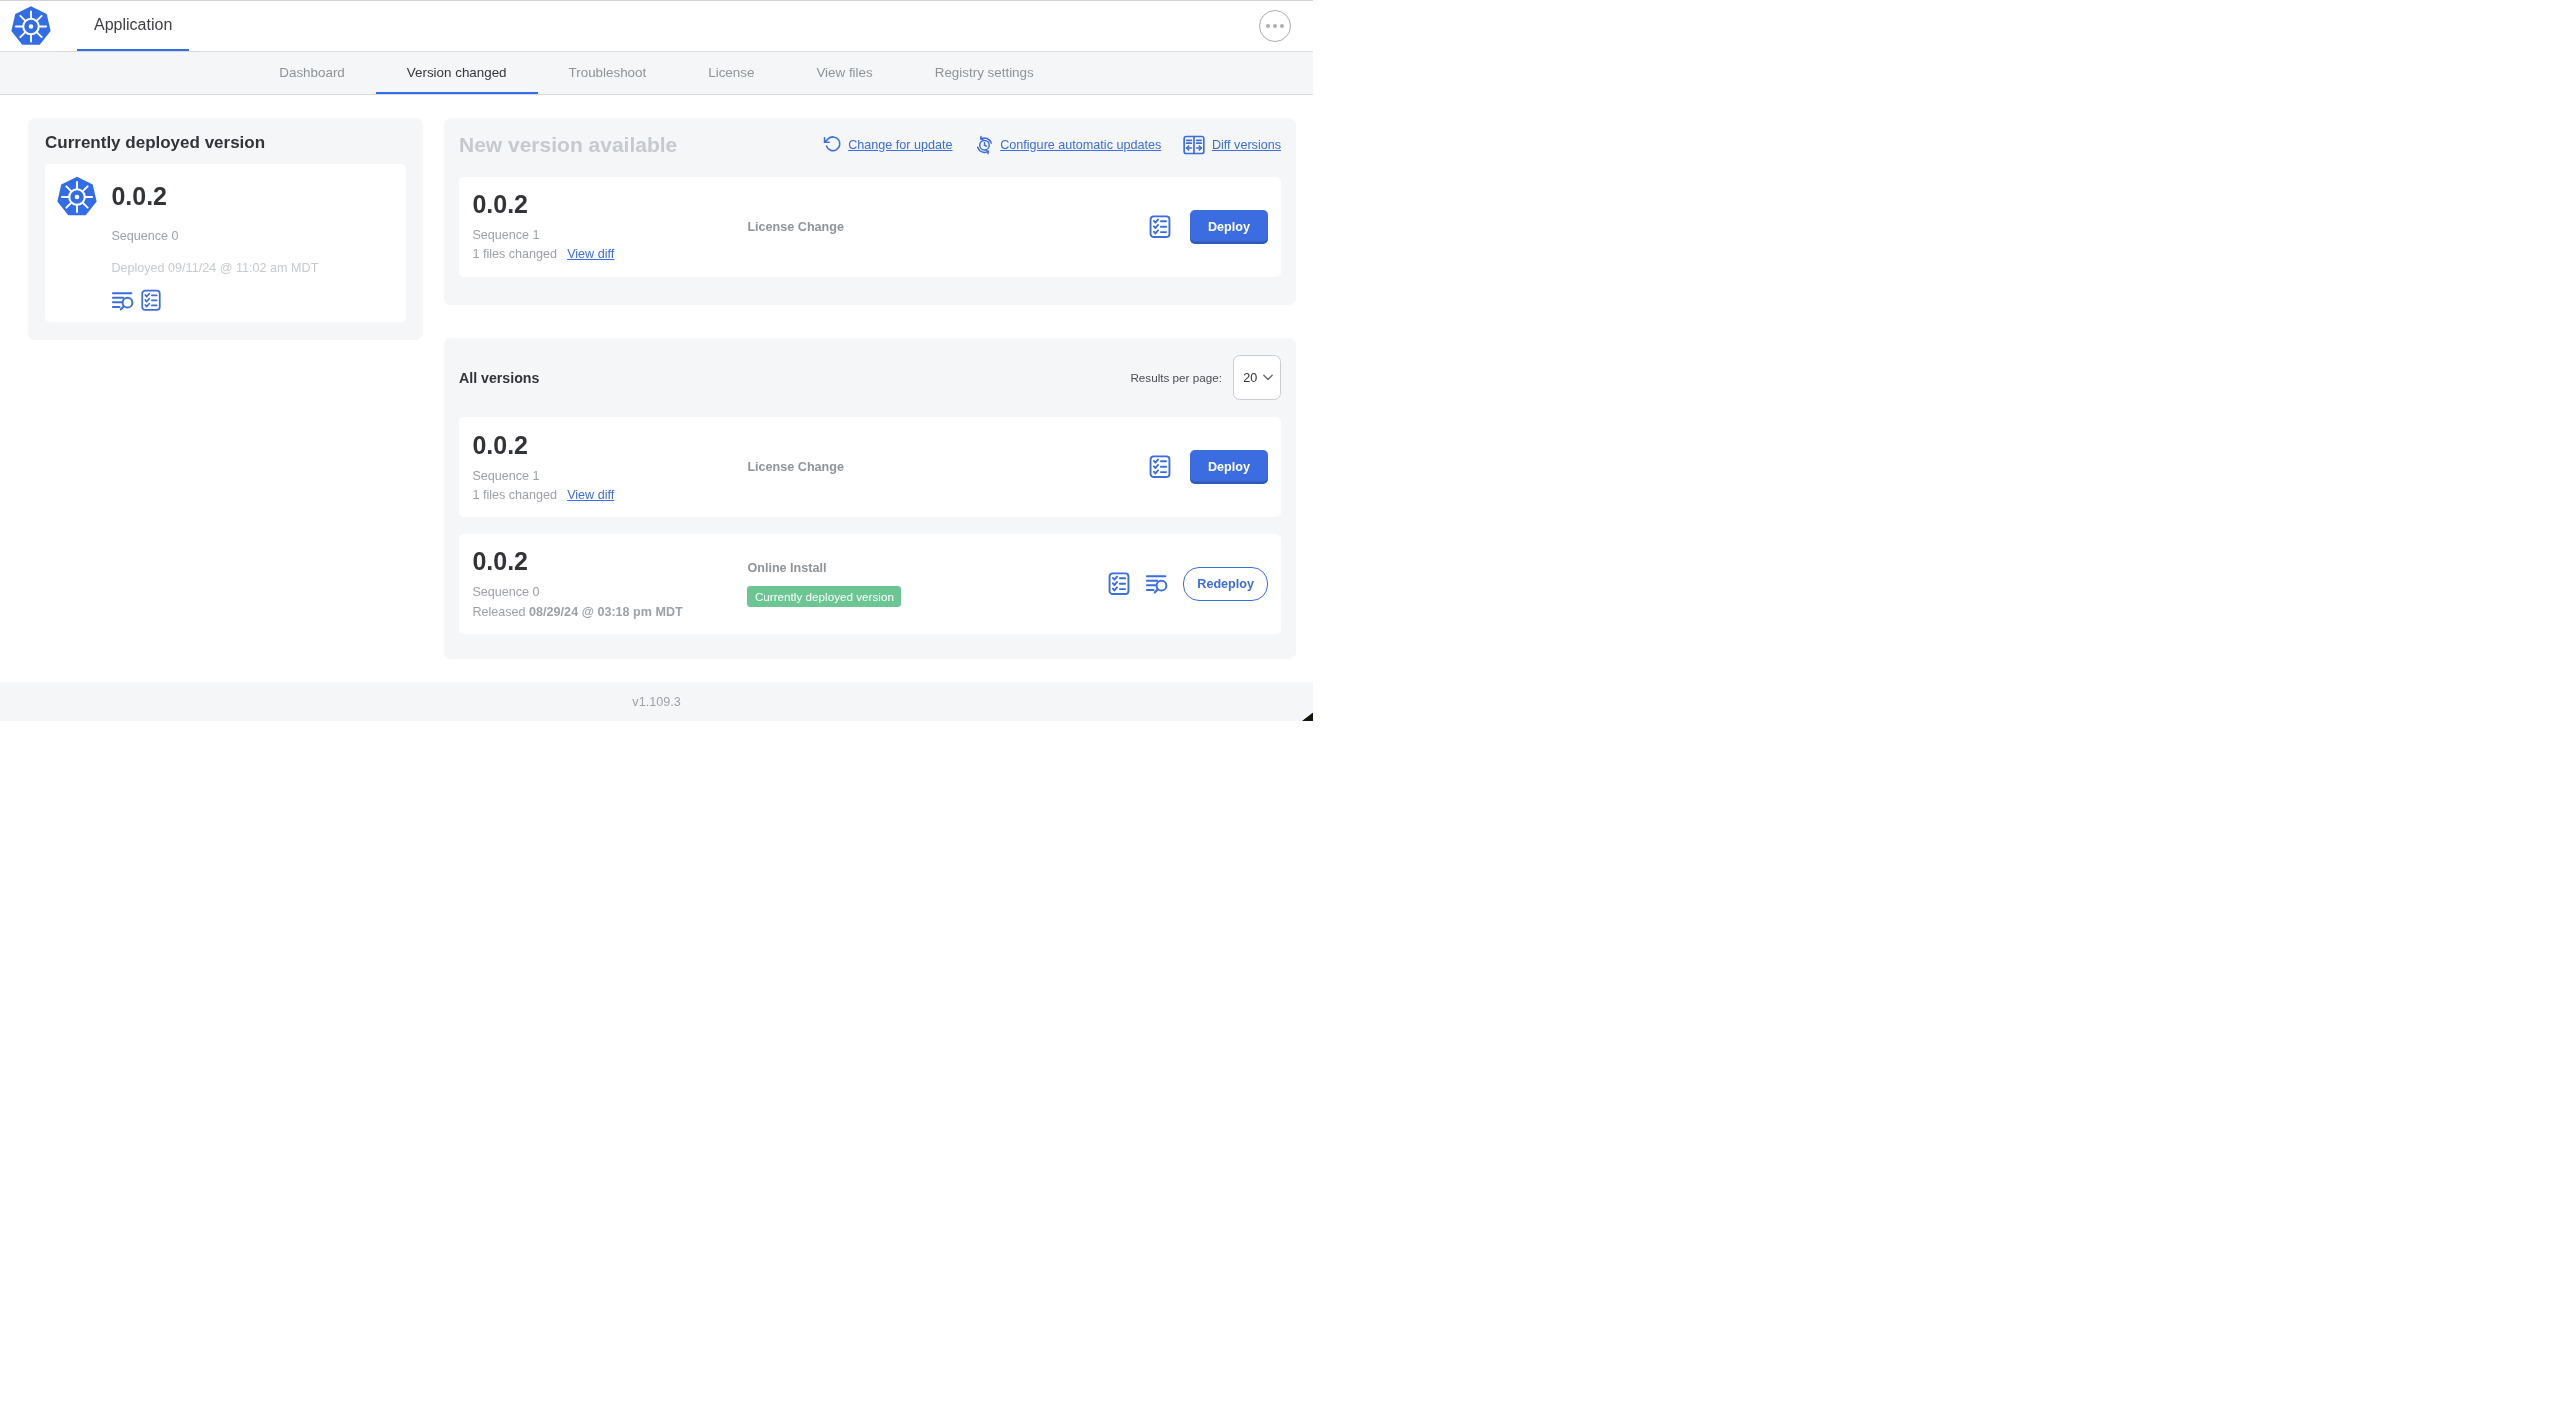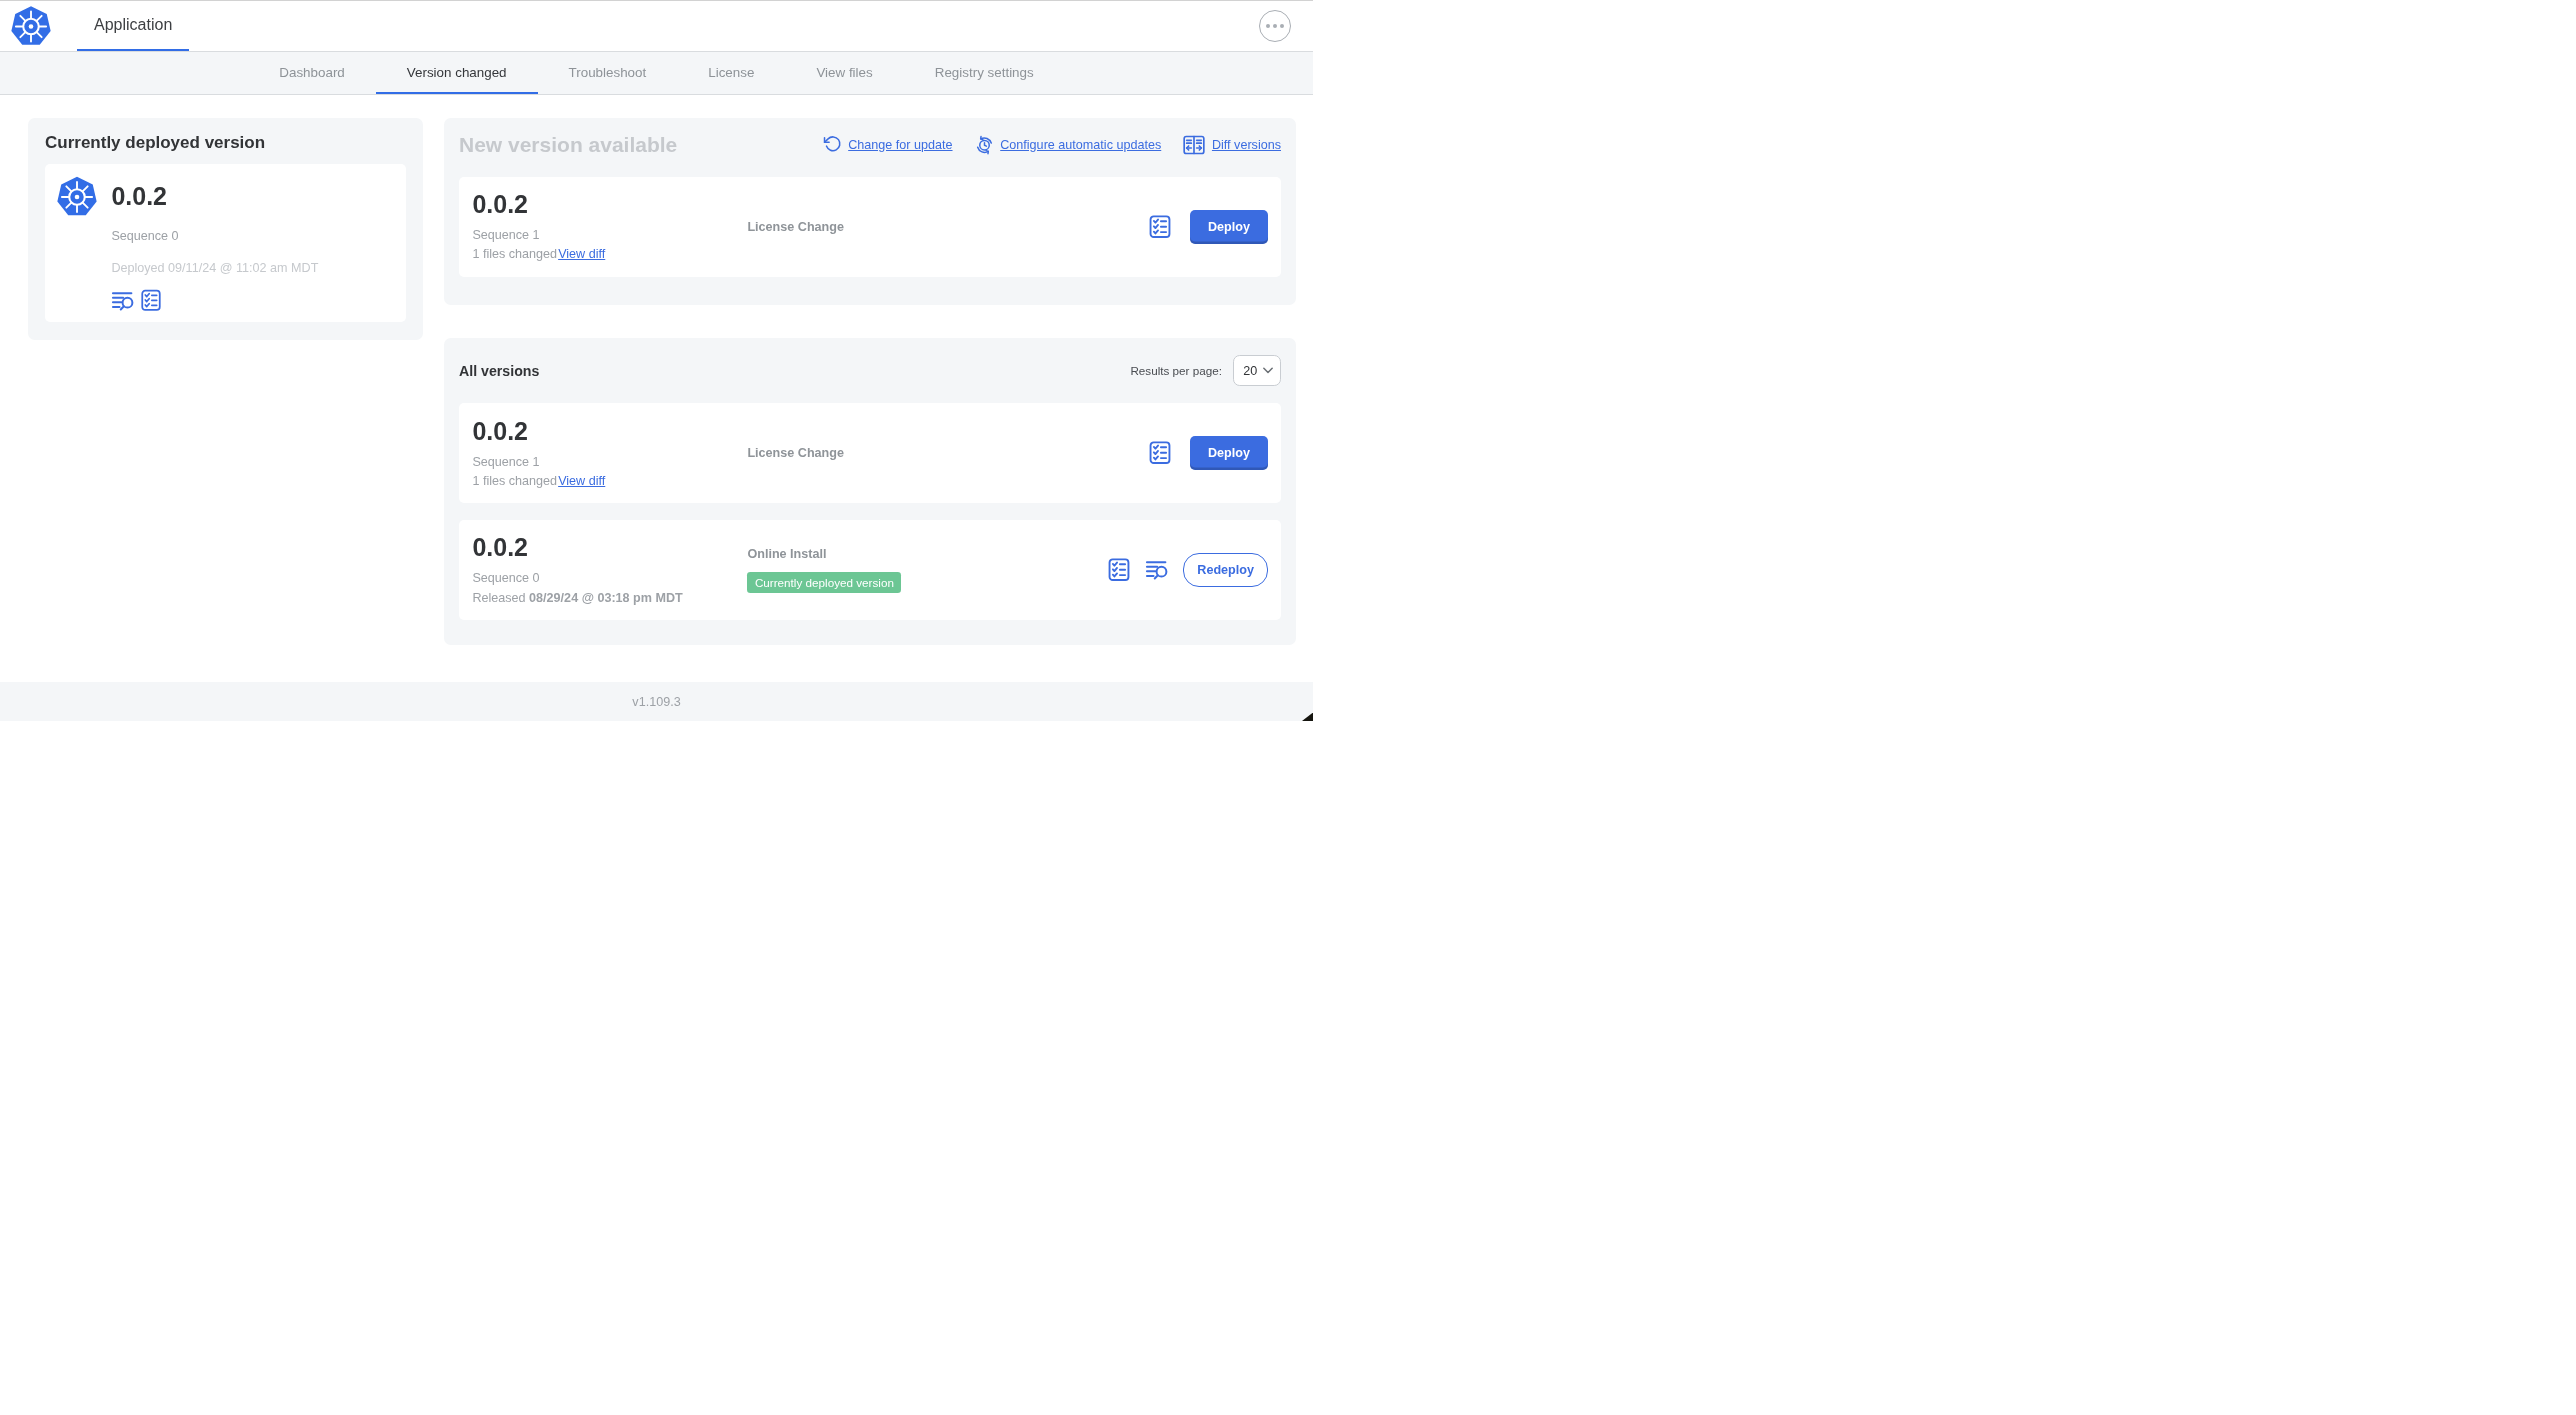--- a/index.html
+++ b/index.html
@@ -81,21 +81,21 @@
   .link{display:flex;align-items:center;gap:6.7px;color:var(--primary-blue);font-size:12.6px;font-weight:500;cursor:pointer;}
   .link .lbl{text-decoration:underline;}
 
   .version-card{
     margin-top:20px;background:#fff;border-radius:5px;height:100px;
     display:flex;align-items:center;padding:0 12.6px 0 13.4px;
   }
   .vc-left{flex:0 0 275px;min-width:0;}
   .vc-version{font-size:25px;font-weight:700;line-height:1;color:#323437;}
   .vc-seq{font-size:12.6px;color:var(--gray);margin-top:11px;}
-  .vc-files{font-size:12.6px;color:var(--gray);margin-top:5px;display:flex;align-items:baseline;gap:1px;}
+  .vc-files{font-size:12.6px;color:var(--gray);margin-top:5px;display:flex;align-items:baseline;gap:10px;}
   .view-diff{color:var(--primary-blue);text-decoration:underline;font-weight:500;cursor:pointer;}
   .vc-mid{flex:1;display:flex;flex-direction:column;justify-content:center;min-width:0;}
   .vc-source{font-size:12.6px;font-weight:600;color:var(--mid-gray);}
   .vc-badge{
     align-self:flex-start;margin-top:11px;background:var(--badge-green);color:#fff;
     font-size:11.7px;line-height:1;padding:5px 7.5px;border-radius:3.3px;
   }
   .rel-line{font-size:12.6px;color:var(--gray);margin-top:5.9px;}
   .rel-line b{font-weight:700;}
   .vc-actions{display:flex;align-items:center;gap:18.4px;}
@@ -111,21 +111,21 @@
     padding:9.2px 13.4px;cursor:pointer;
   }
 
   
   .av-panel{margin-top:33px;padding:17px 15px 25px;}
   .av-head{display:flex;align-items:center;}
   .av-title{font-size:14.2px;font-weight:700;color:#323437;}
   .rpp{margin-left:auto;display:flex;align-items:center;gap:11px;}
   .rpp-label{font-size:11.7px;color:#4A4D52;}
   .select{
-    width:48px;height:31px;background:#fff;border:0.8px solid #C9CDD2;border-radius:6.7px;
+    width:48px;height:45px;background:#fff;border:0.8px solid #C9CDD2;border-radius:6.7px;
     display:flex;align-items:center;justify-content:space-between;
     padding:0 7.5px 0 9.2px;font-size:12.6px;color:#323437;cursor:pointer;
   }
   .select .chev{color:#6B7075;display:flex;}
   .av-panel .version-card{margin-top:17px;}
 
   
   footer{
     flex:0 0 39px;height:39px;background:var(--panel);
     display:flex;align-items:center;justify-content:center;

